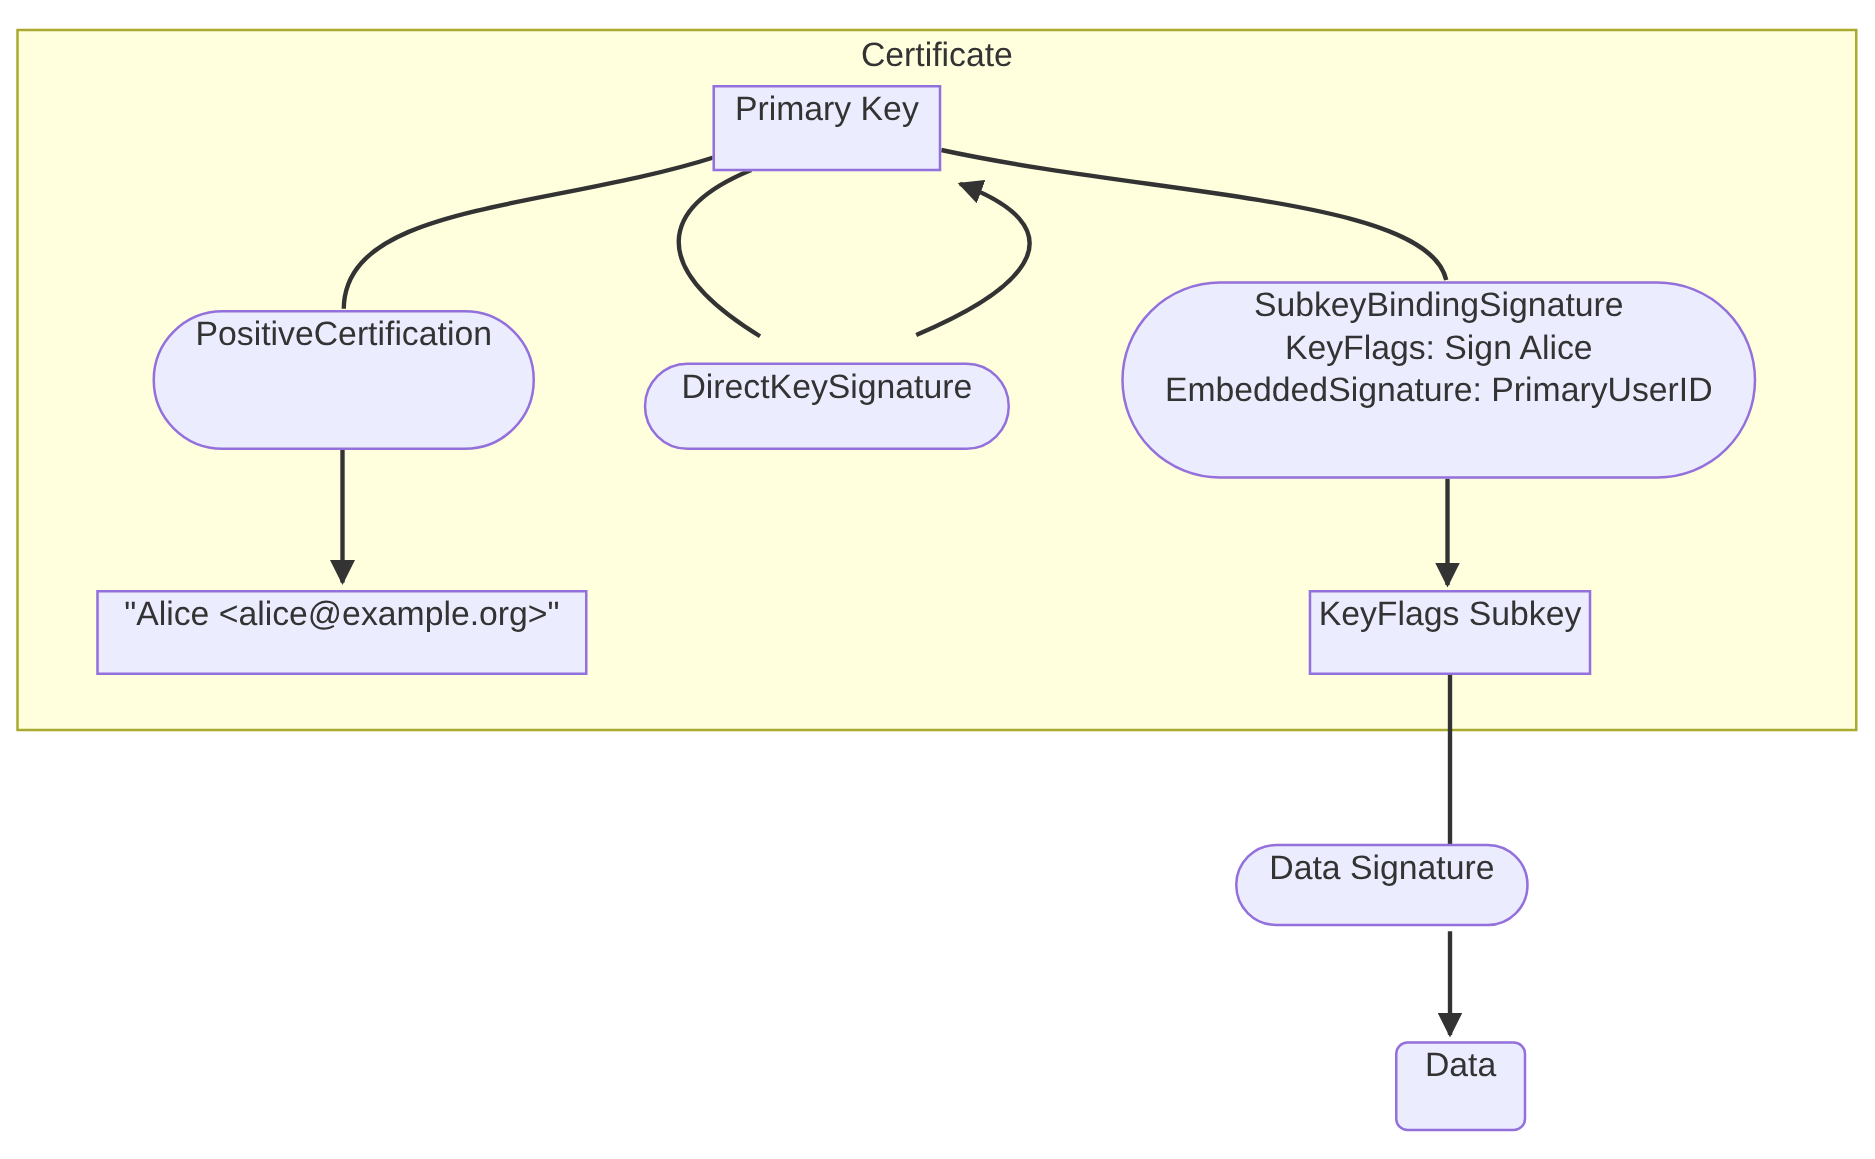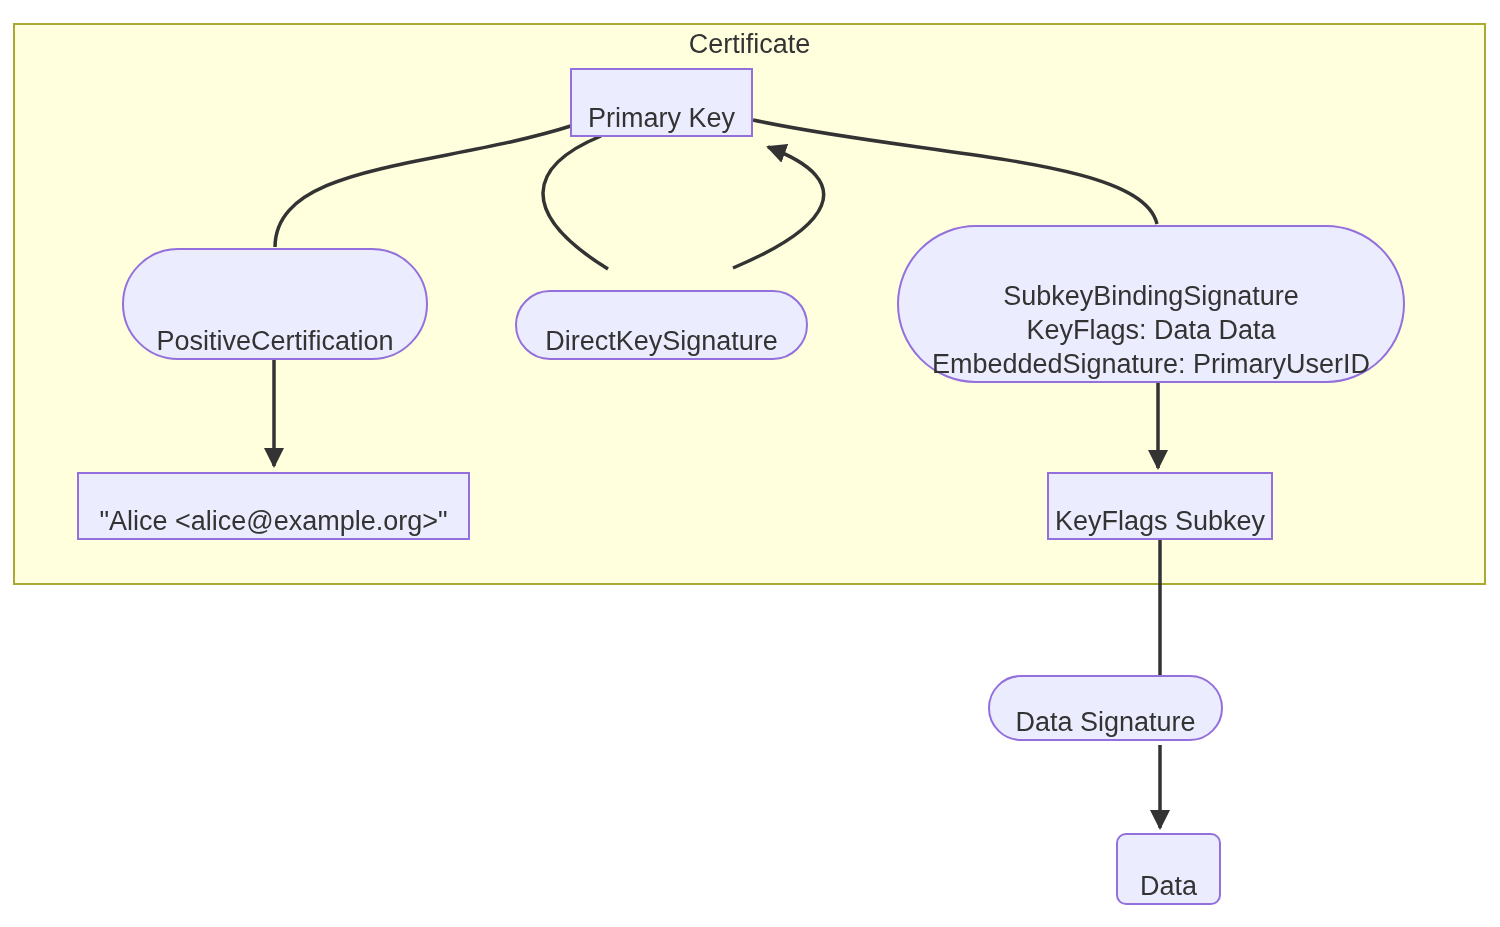--- a/index.html
+++ b/index.html
@@ -18,21 +18,21 @@
     background:var(--cluster-fill); border:2px solid var(--cluster-border);
     box-sizing:border-box;
   }
   .cluster-label{
     position:absolute; left:13px; top:29px; width:1473px;
     text-align:center; font-size:27px; line-height:30px;
   }
   .node{
     position:absolute; box-sizing:border-box;
     background:var(--node-fill); border:2px solid var(--node-border);
-    display:flex; flex-direction:column; align-items:center; justify-content:flex-end;
+    display:flex; flex-direction:column; align-items:center; justify-content:flex-start;
     font-size:27px; line-height:34px; text-align:center; white-space:nowrap;
   }
   .rect{border-radius:0;}
   .stadium{border-radius:999px;}
   .rounded{border-radius:10px;}
   svg.edges{position:absolute; left:0; top:0; width:1500px; height:927px; pointer-events:none;}
   svg.edges path.edge{fill:none; stroke:var(--edge); stroke-width:3.5px;}
   svg.edges .arrowhead-fill{fill:var(--edge); stroke:none;}
 </style>
 </head>
@@ -66,21 +66,21 @@
   <div class="node stadium" style="left:122px; top:248px; width:306px; height:112px;">
     <div>PositiveCertification</div>
   </div>
 
   <div class="node stadium" style="left:515px; top:270px; width:293px; height:70px;margin-top:20px;">
     <div>DirectKeySignature</div>
   </div>
 
   <div class="node stadium" style="left:897px; top:225px; width:508px; height:158px;">
     <div>SubkeyBindingSignature</div>
-    <div>KeyFlags: Data Data</div>
+    <div>KeyFlags: Sign Alice</div>
     <div>EmbeddedSignature: PrimaryUserID</div>
   </div>
 
   <div class="node rect" style="left:77px; top:472px; width:393px; height:68px;">
     <div>"Alice &lt;alice@example.org&gt;"</div>
   </div>
 
   <div class="node rect" style="left:1047px; top:472px; width:226px; height:68px;">
     <div>KeyFlags Subkey</div>
   </div>

